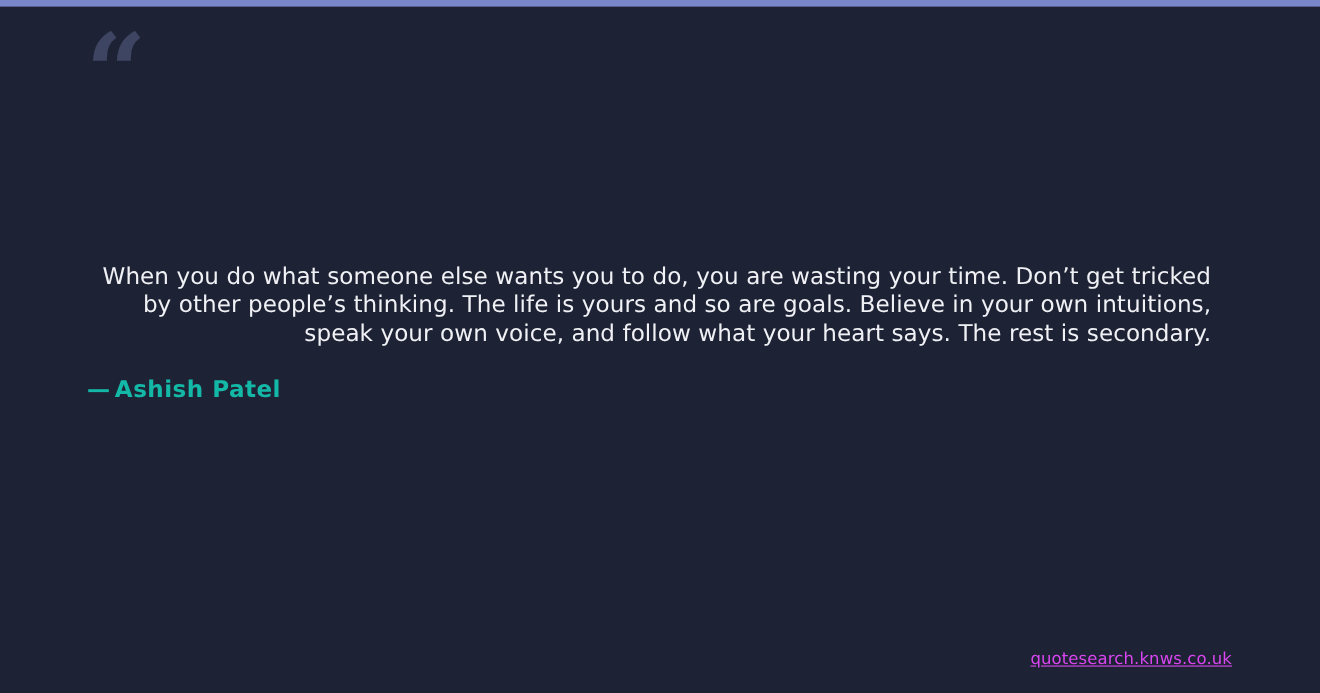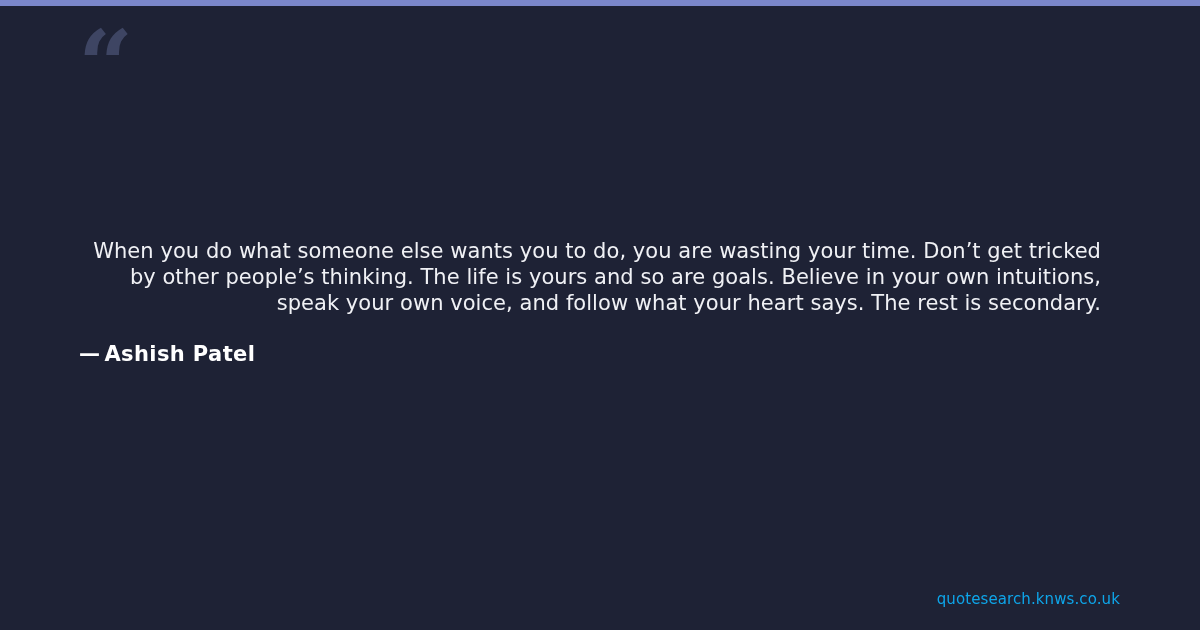--- a/index.html
+++ b/index.html
@@ -66,39 +66,40 @@
   }
 
   
   #attribution {
     position:absolute;
     left:79px;
     top:341px;
     font-size:21px;
     line-height:26px;
     font-weight:700;
-    color:#ffffff;
+    color:#14b8a6;
     letter-spacing:0.4px;
     white-space:nowrap;
   }
 
   #attribution .dash {
     margin-right:4px;
   }
 
   
   #footer {
     position:absolute;
     right:80px;
     bottom:22px;
     font-size:15px;
     line-height:18px;
-    color:#0ea5e9;
+    color:#d946ef;
     letter-spacing:0.1px;
     white-space:nowrap;
+    text-decoration:underline;
   }
 </style>
 </head>
 <body>
 
 <div id="card">
 
   <div id="accent-bar"></div>
 
   <div id="quote-mark">“</div>

